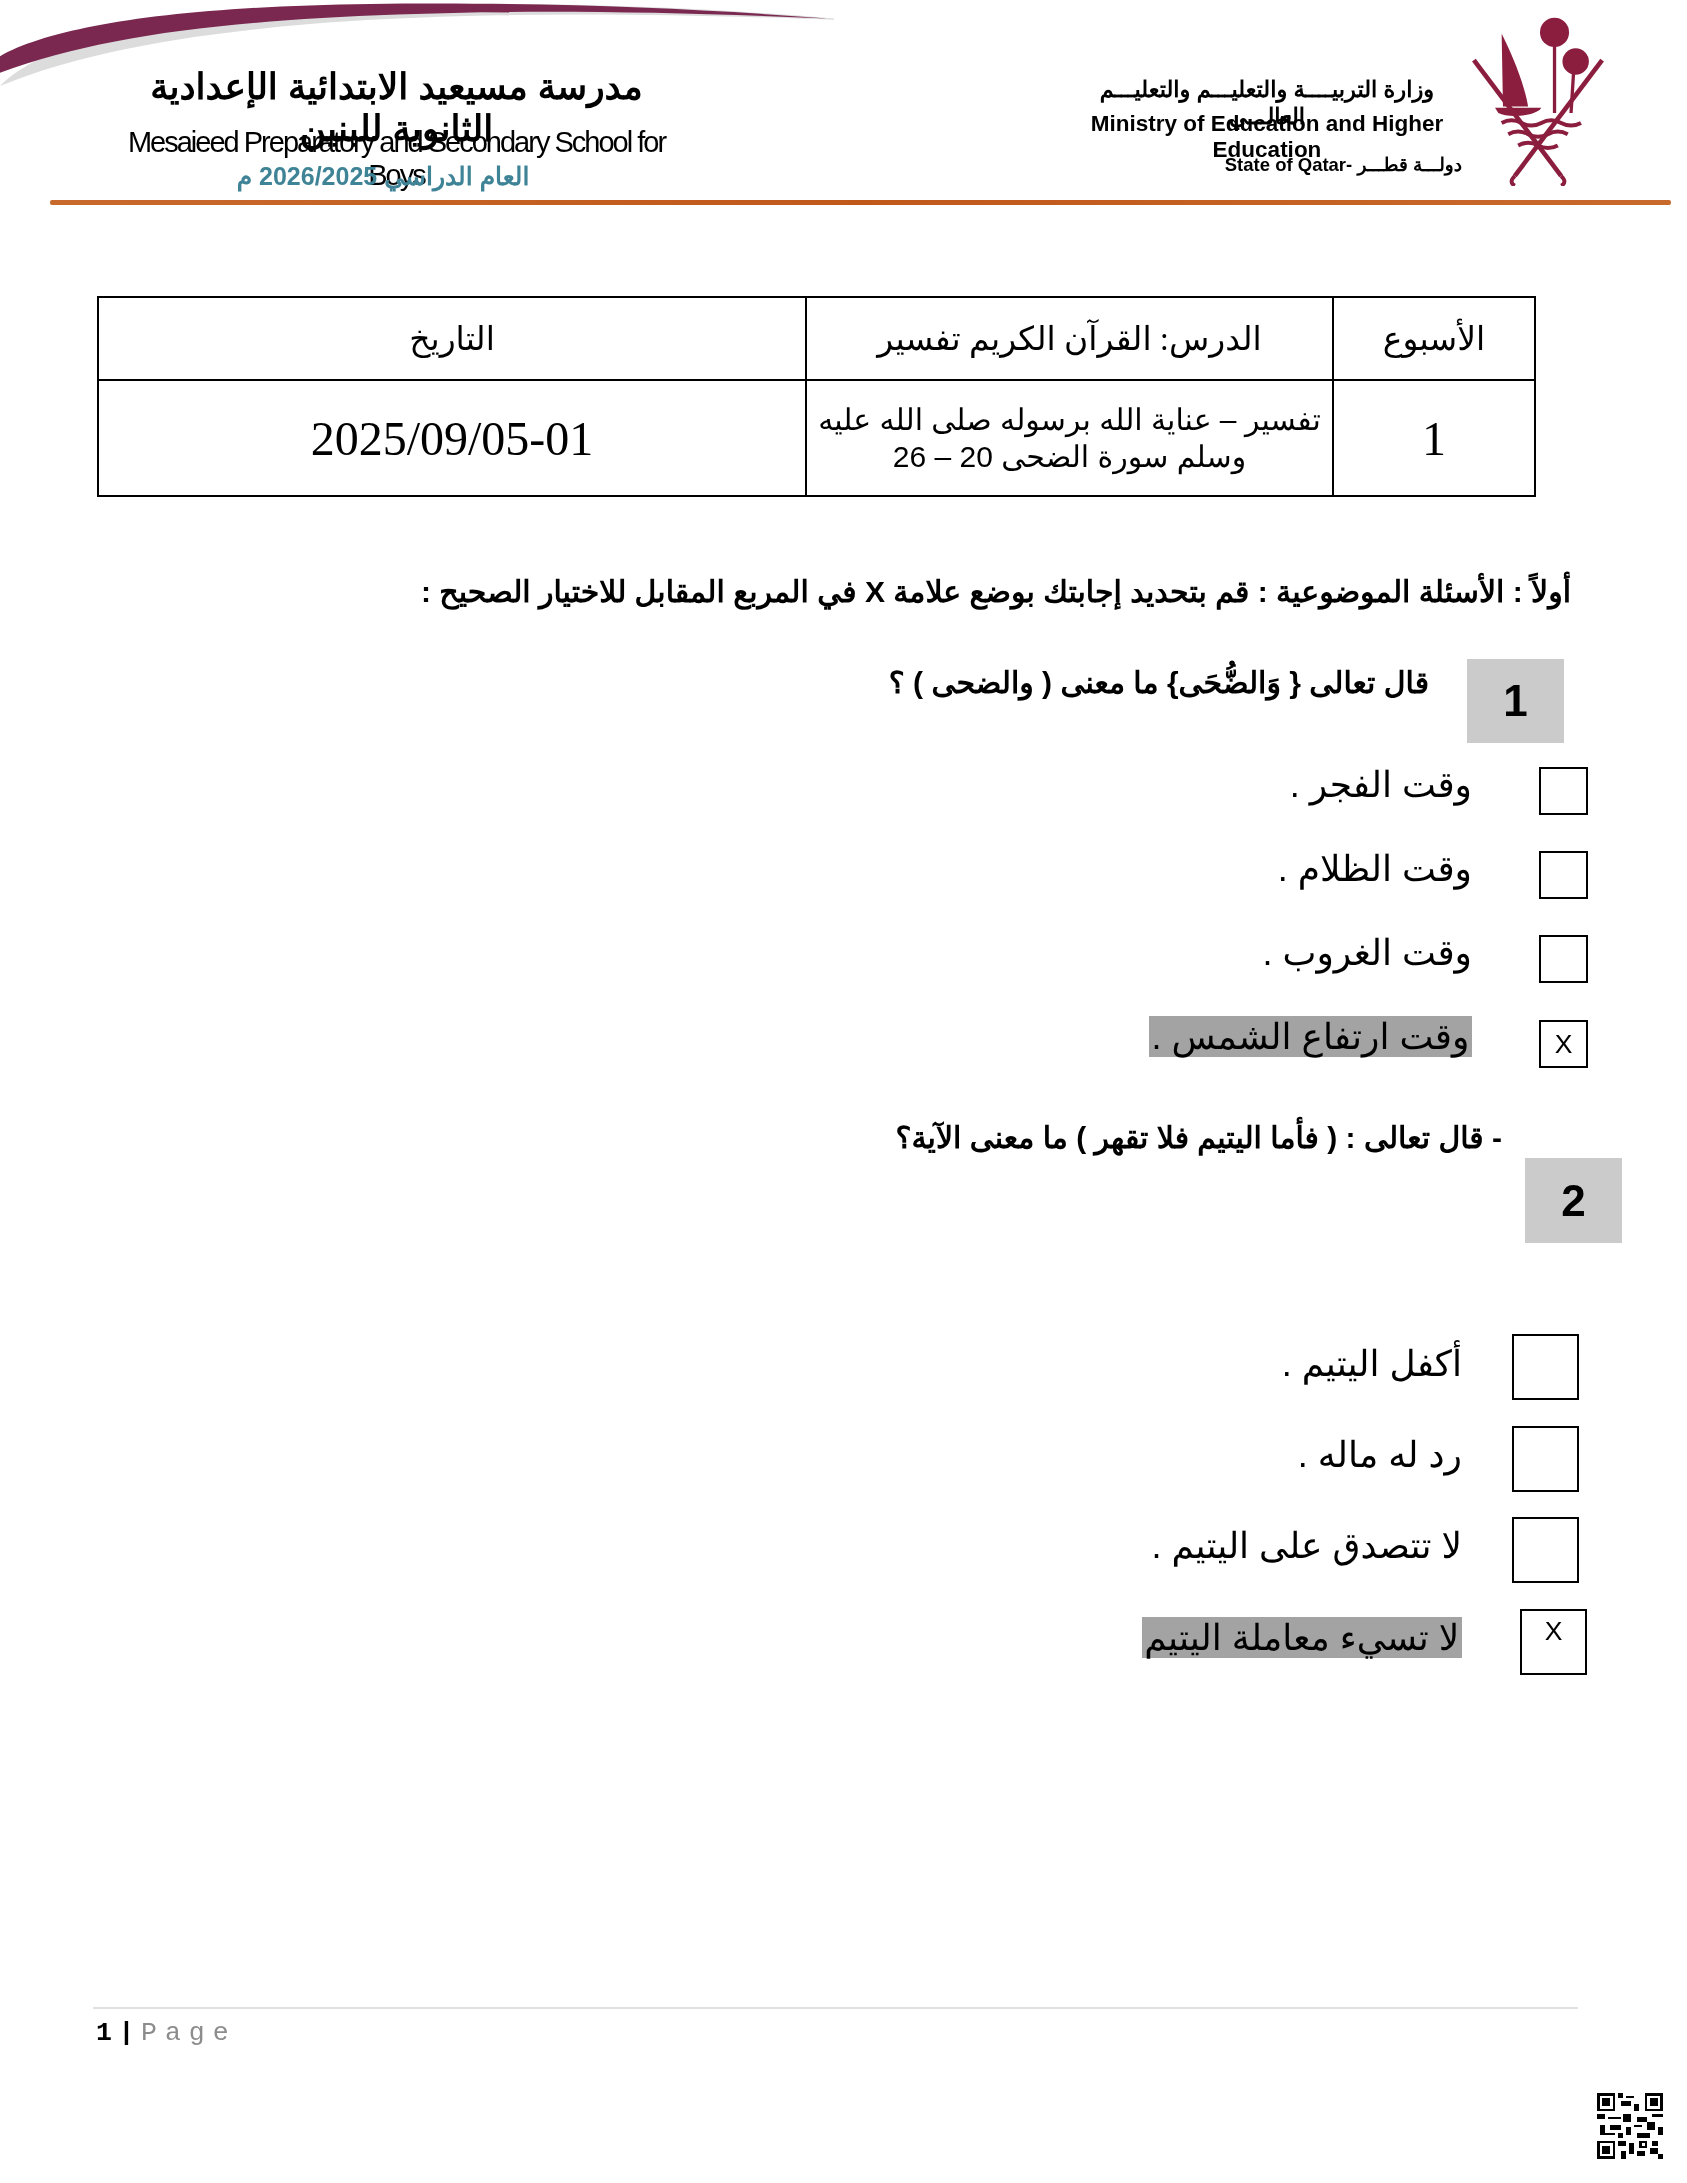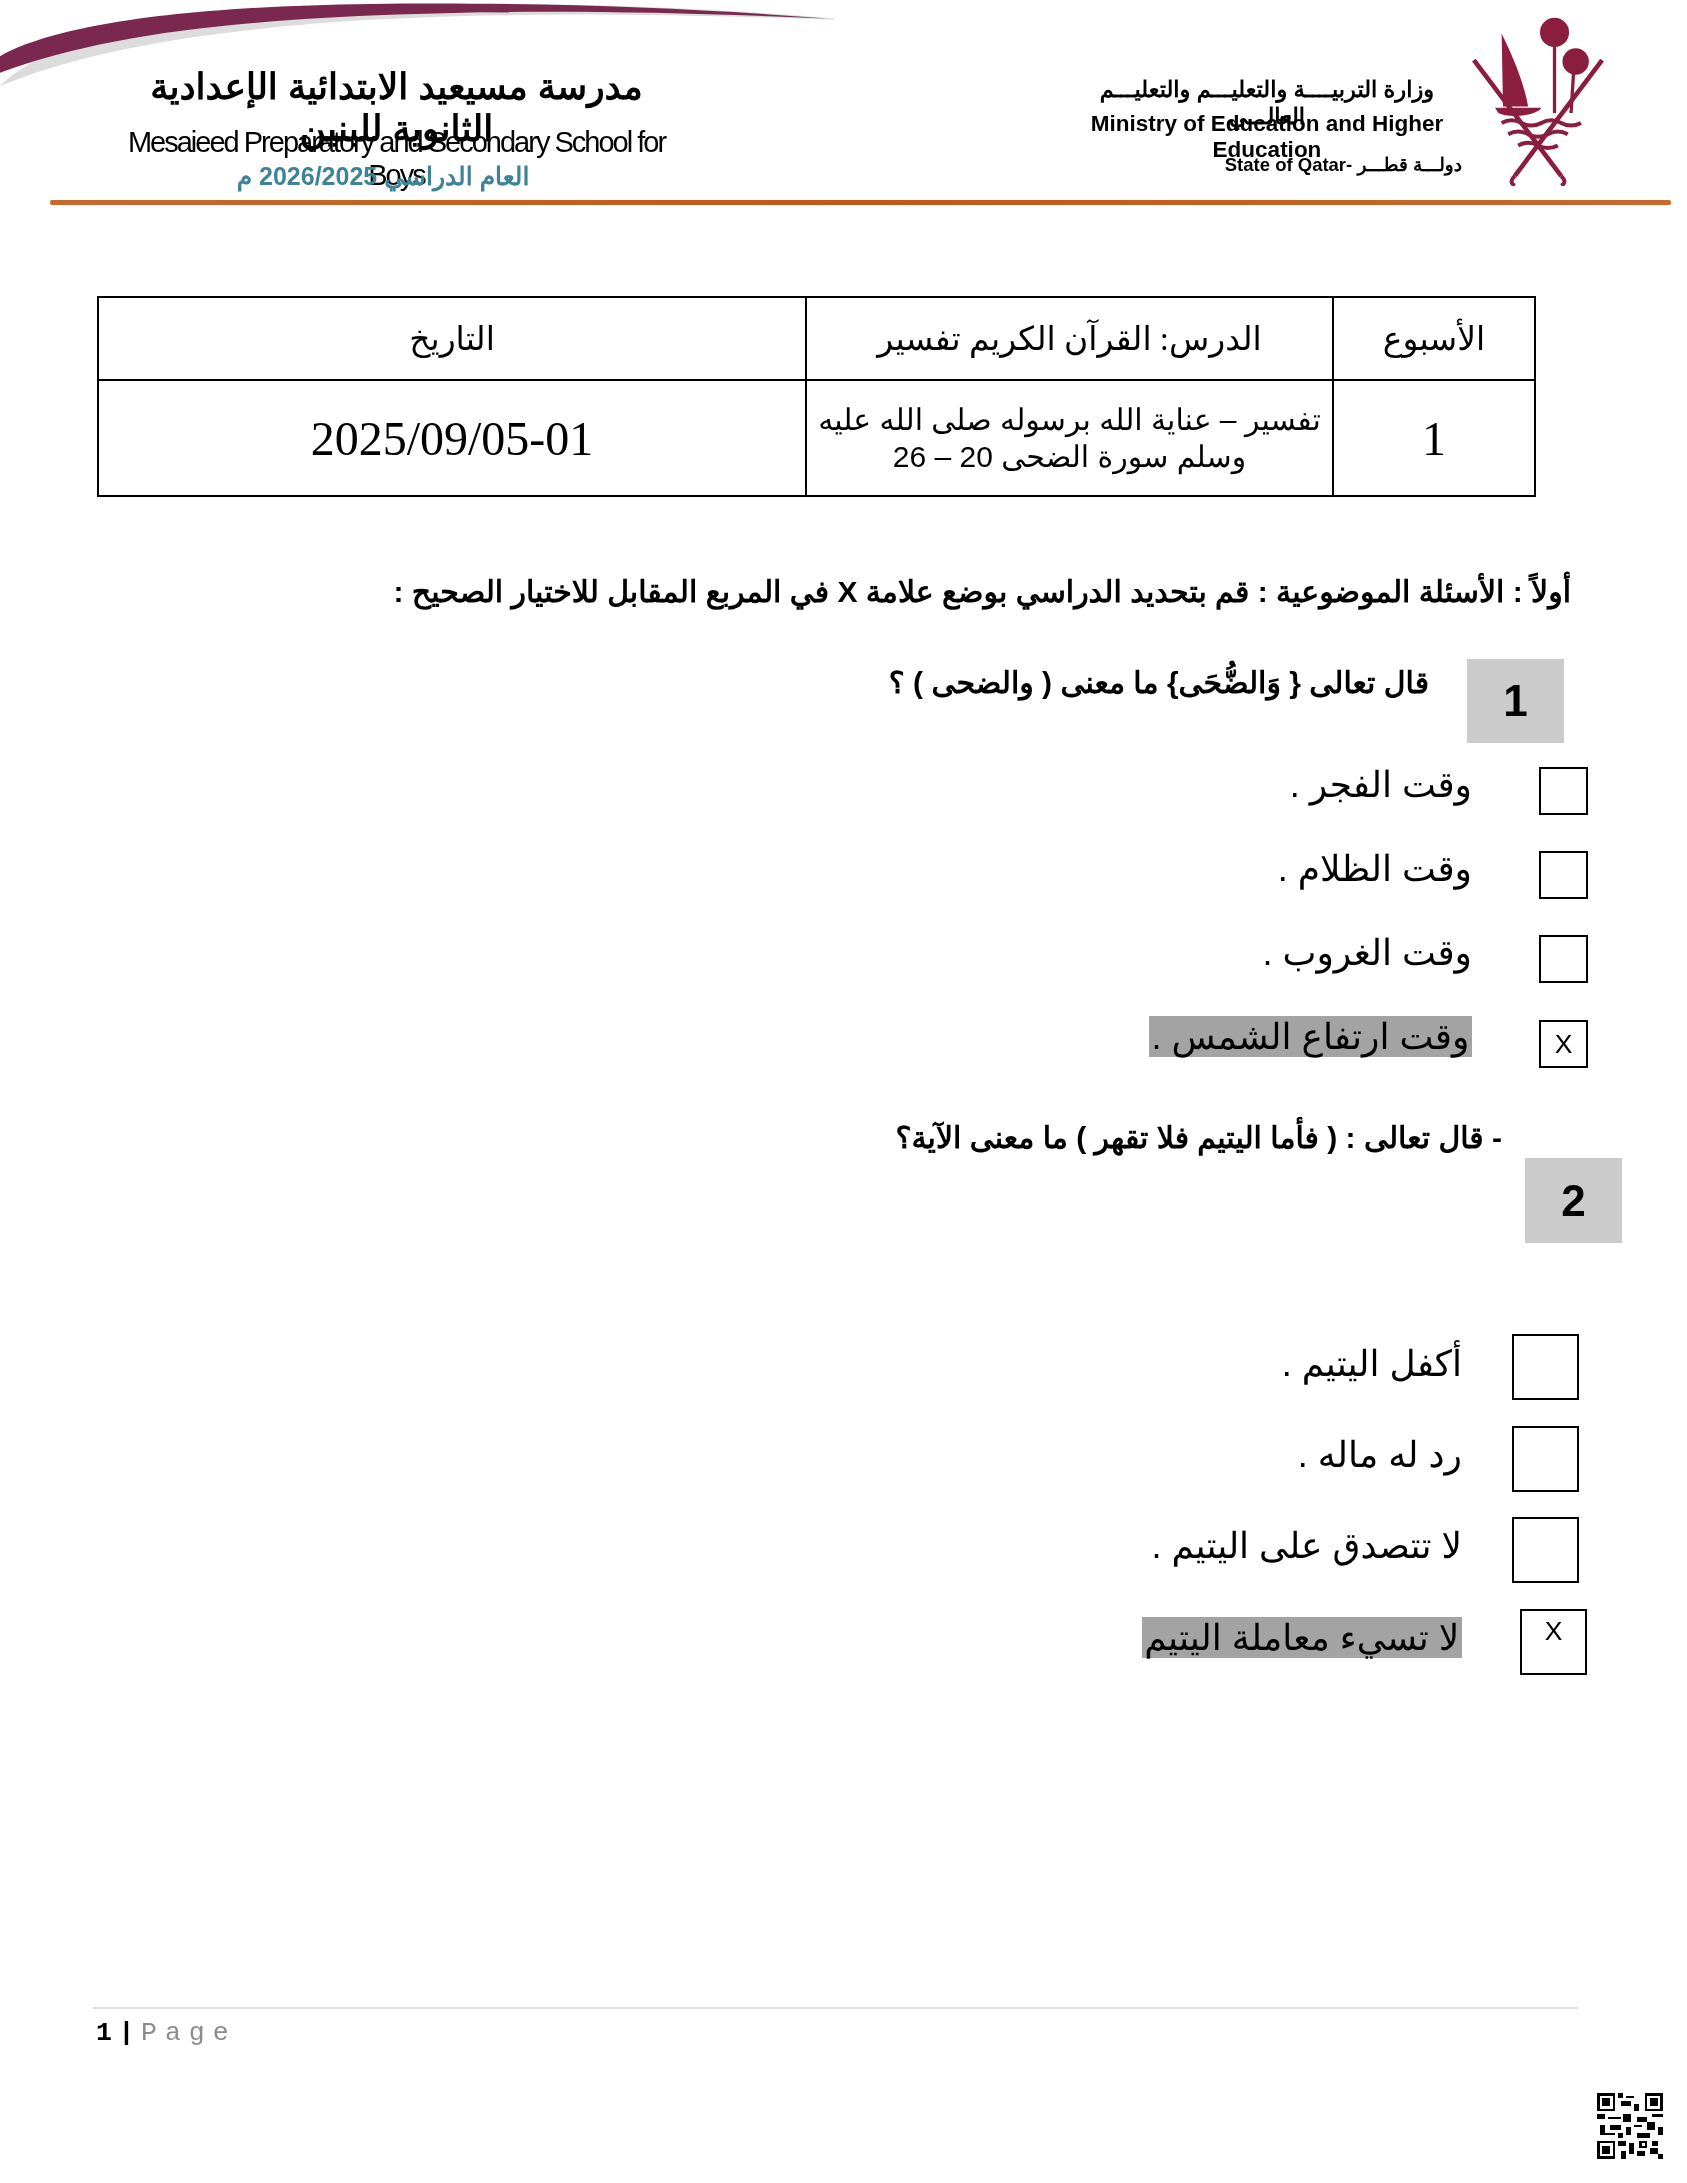--- a/index.html
+++ b/index.html
@@ -94,21 +94,21 @@
     <td class="c-week"><span class="week-num">1</span></td>
     <td class="c-lesson">
       <div class="lesson-val">تفسير – عناية الله برسوله صلى الله عليه</div>
       <div class="lesson-val">وسلم  سورة الضحى 20 – 26</div>
     </td>
     <td class="c-date"><span class="date-val">2025/09/05-01</span></td>
   </tr>
 </tbody>
   </table>
 
-<div class="instr">أولاً : الأسئلة الموضوعية : قم بتحديد الدراسي بوضع علامة X في المربع المقابل للاختيار الصحيح :</div>
+<div class="instr">أولاً : الأسئلة الموضوعية : قم بتحديد إجابتك بوضع علامة X في المربع المقابل للاختيار الصحيح :</div>
 
 <div class="badge" style="left:1467px; top:659px; width:97px; height:84px;">1</div>
 <div class="qtext" style="right:258px; top:665px;">قال تعالى { وَالضُّحَى} ما معنى ( والضحى ) ؟</div>
 
 <div class="cbox" style="left:1539px; top:767px; width:49px; height:48px;"></div>
 <div class="opt" style="right:215px; top:761px;">وقت الفجر .</div>
 
 <div class="cbox" style="left:1539px; top:851px; width:49px; height:48px;"></div>
 <div class="opt" style="right:215px; top:845px;">وقت الظلام .</div>
 

